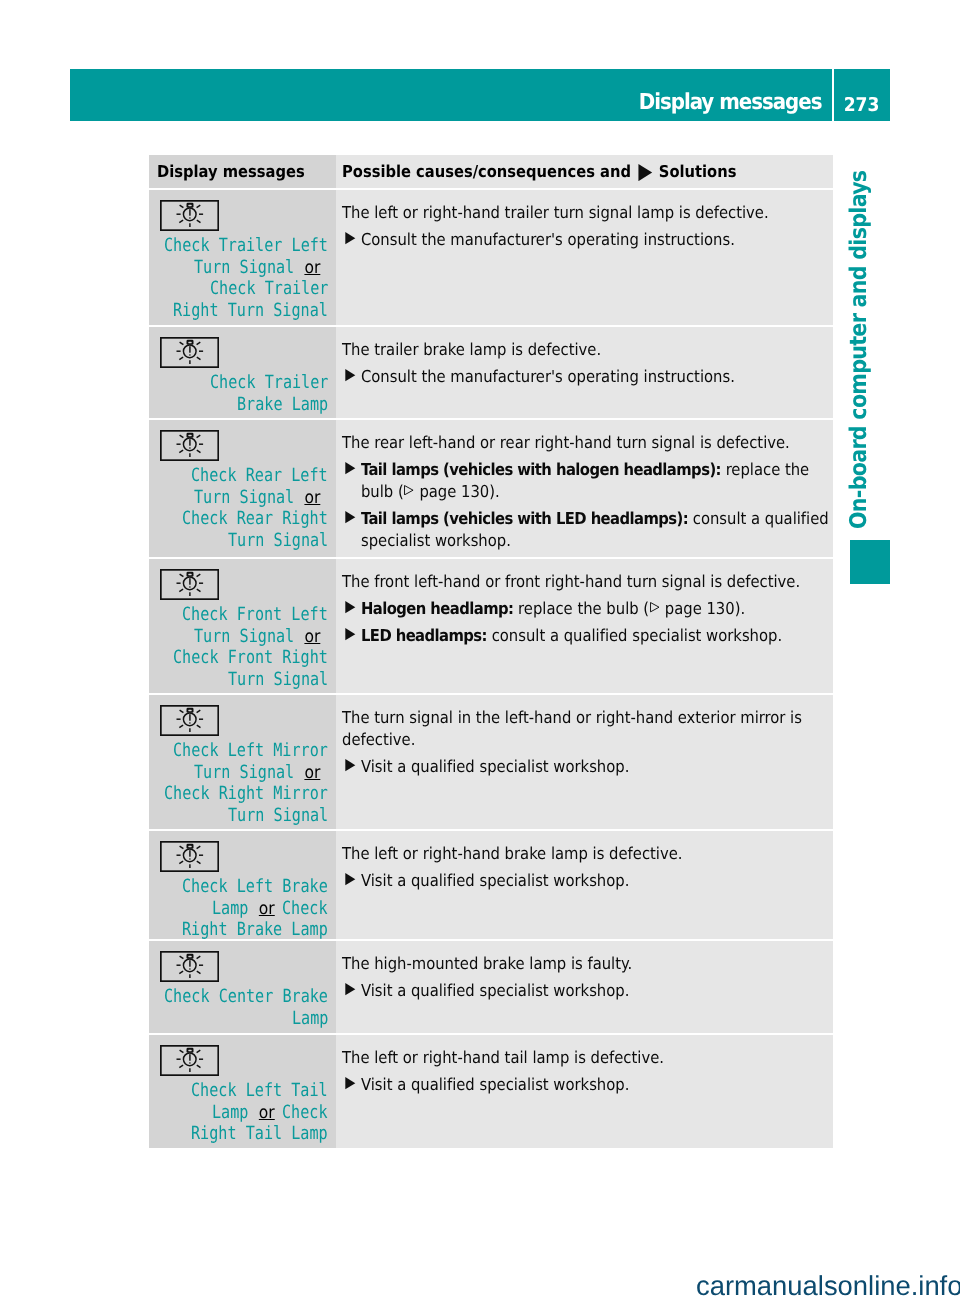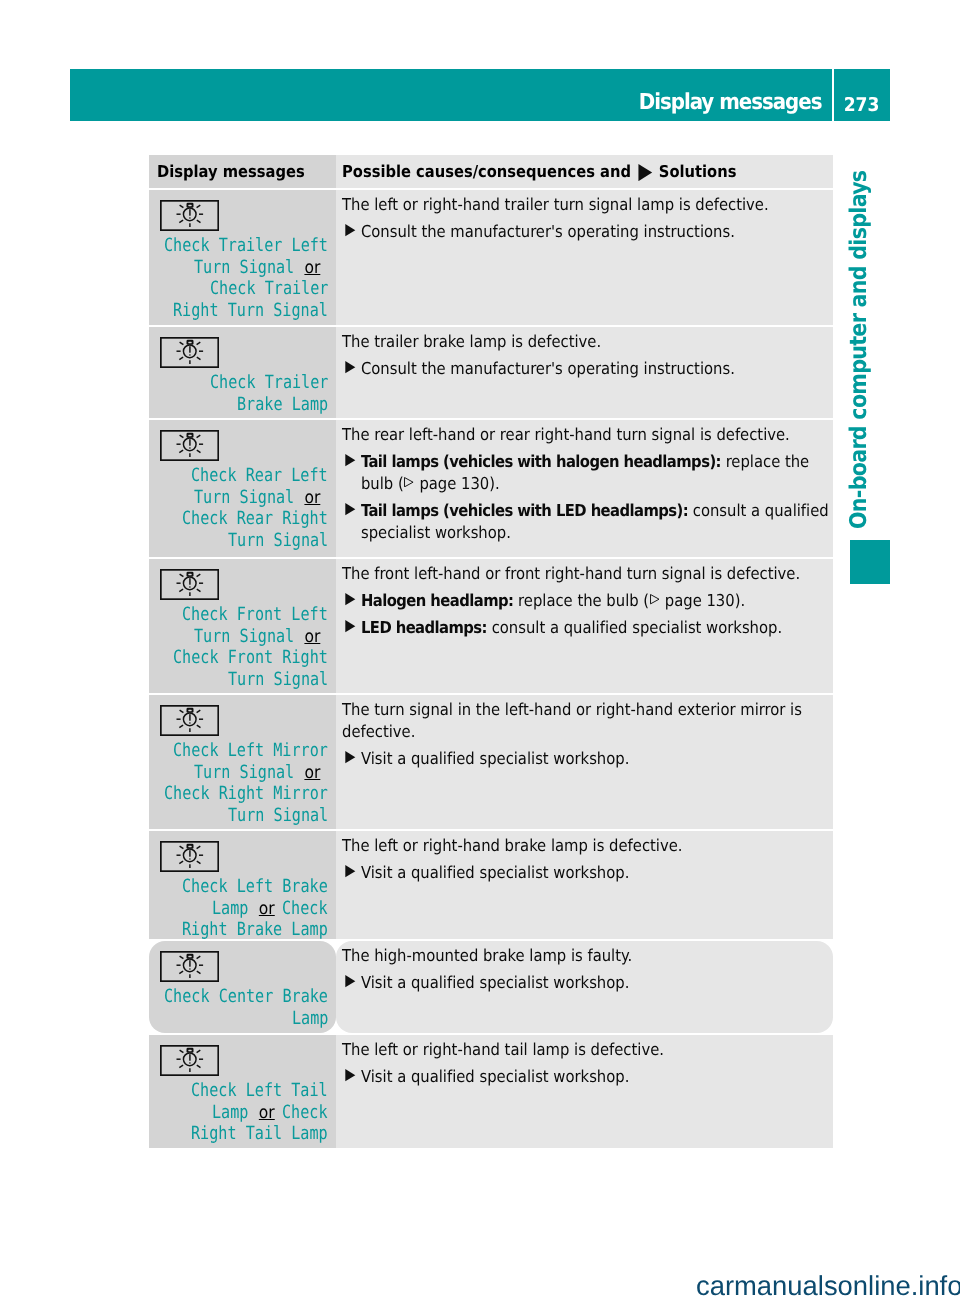--- a/index.html
+++ b/index.html
@@ -27,34 +27,34 @@
   .trow{display:flex;width:684px;margin-bottom:2px;}
   .c1{width:187px;background:#d4d4d4;box-sizing:border-box;padding:0 8px 0 8px;}
   .c2{width:497px;background:#e6e6e6;box-sizing:border-box;padding:0 2px 0 6px;}
   .hrow .c1,.hrow .c2{height:33px;display:flex;align-items:center;}
   .trow:nth-child(2) .c1,.trow:nth-child(2) .c2{height:135px;}
   .trow:nth-child(3) .c1,.trow:nth-child(3) .c2{height:91px;}
   .trow:nth-child(4) .c1,.trow:nth-child(4) .c2{height:137px;}
   .trow:nth-child(5) .c1,.trow:nth-child(5) .c2{height:134px;}
   .trow:nth-child(6) .c1,.trow:nth-child(6) .c2{height:134px;}
   .trow:nth-child(7) .c1,.trow:nth-child(7) .c2{height:108px;}
-  .trow:nth-child(8) .c1,.trow:nth-child(8) .c2{height:92px;border-radius:16px;}
+  .trow:nth-child(8) .c1,.trow:nth-child(8) .c2{height:92px;}
   .trow:nth-child(9) .c1,.trow:nth-child(9) .c2{height:113px;}
   .hrow .c1 span,.hrow .c2 span{font-weight:bold;font-size:16.35px;color:#000;}
 
   .icon-wrap{display:block;padding:10.2px 0 0 2.7px;}
   .bulb{display:block;width:59.1px;height:31px;}
   .msg{margin-top:4.2px;font-size:15.15px;color:#0a9a9b;text-align:right;}
   .mline{height:21.5px;white-space:nowrap;}
   .mono{font-family:"DejaVu Sans Mono",monospace;color:#0a9a9b;display:inline-block;
         font-size:18.2px;transform:scaleX(0.832);transform-origin:0 100%;vertical-align:baseline;}
   .orword{font-family:"DejaVu Sans Condensed","DejaVu Sans",sans-serif;color:#000;font-size:17.3px;margin:0 7.7px 0 10.3px;text-decoration:underline;}
 
   .c2 p{margin:0;font-size:16.45px;line-height:21.8px;color:#0b0b0b;font-variant-ligatures:none;font-feature-settings:"liga" 0,"clig" 0;}
-  .cause{padding-top:4px;}
+  .cause{padding-top:12px;}
   .c2 p.sol{display:flex;margin-top:5.2px;}
   .tri-solid{display:inline-block;width:14.6px;height:17.2px;vertical-align:-4.3px;margin:0 1px 0 2px;}
   .tri-solid svg{display:block;width:14.6px;height:17.2px;}
   .bullet{width:10.6px;flex:0 0 10.6px;height:12.3px;margin:3.5px 5.2px 0 3.2px;}
   .bullet svg{width:10.6px;height:12.3px;}
   .soltext{flex:1;}
   .c2 b{letter-spacing:-0.56px;}
   .tri-hollow{display:inline-block;width:9.6px;height:10.4px;vertical-align:1.3px;margin:0 1px 0 0.4px;}
   .tri-hollow svg{display:block;width:9.6px;height:10.4px;}
 

